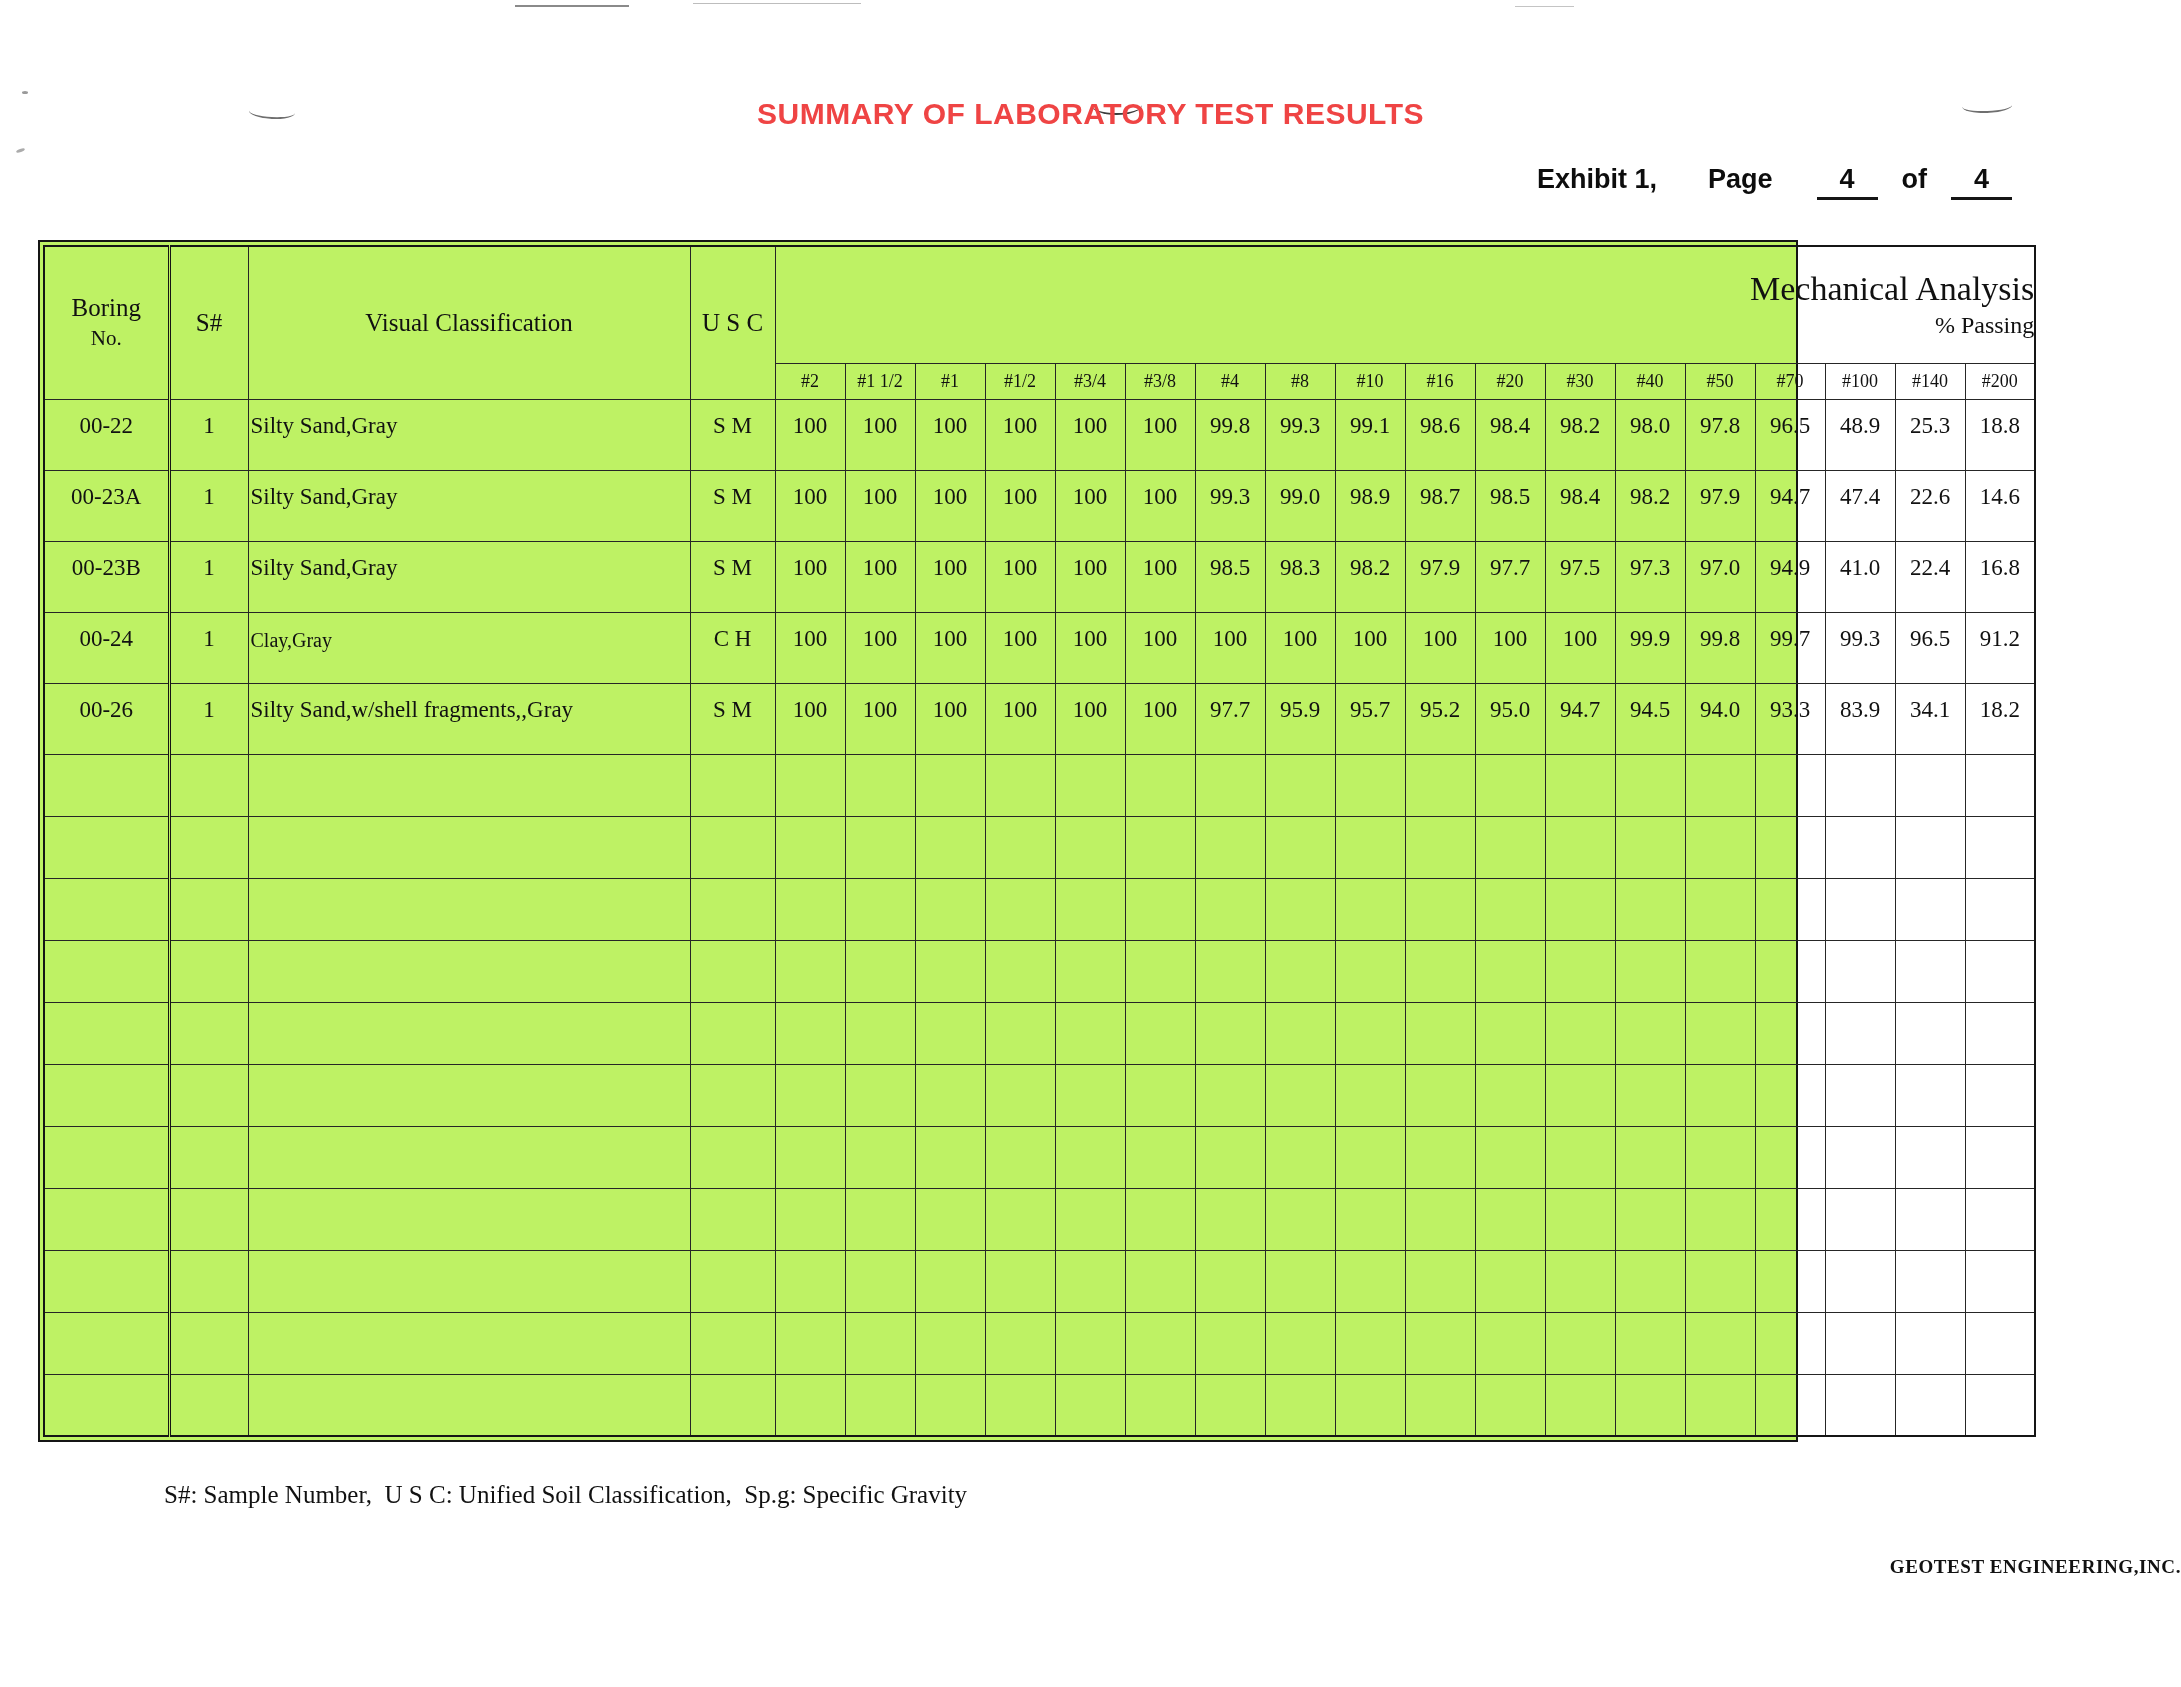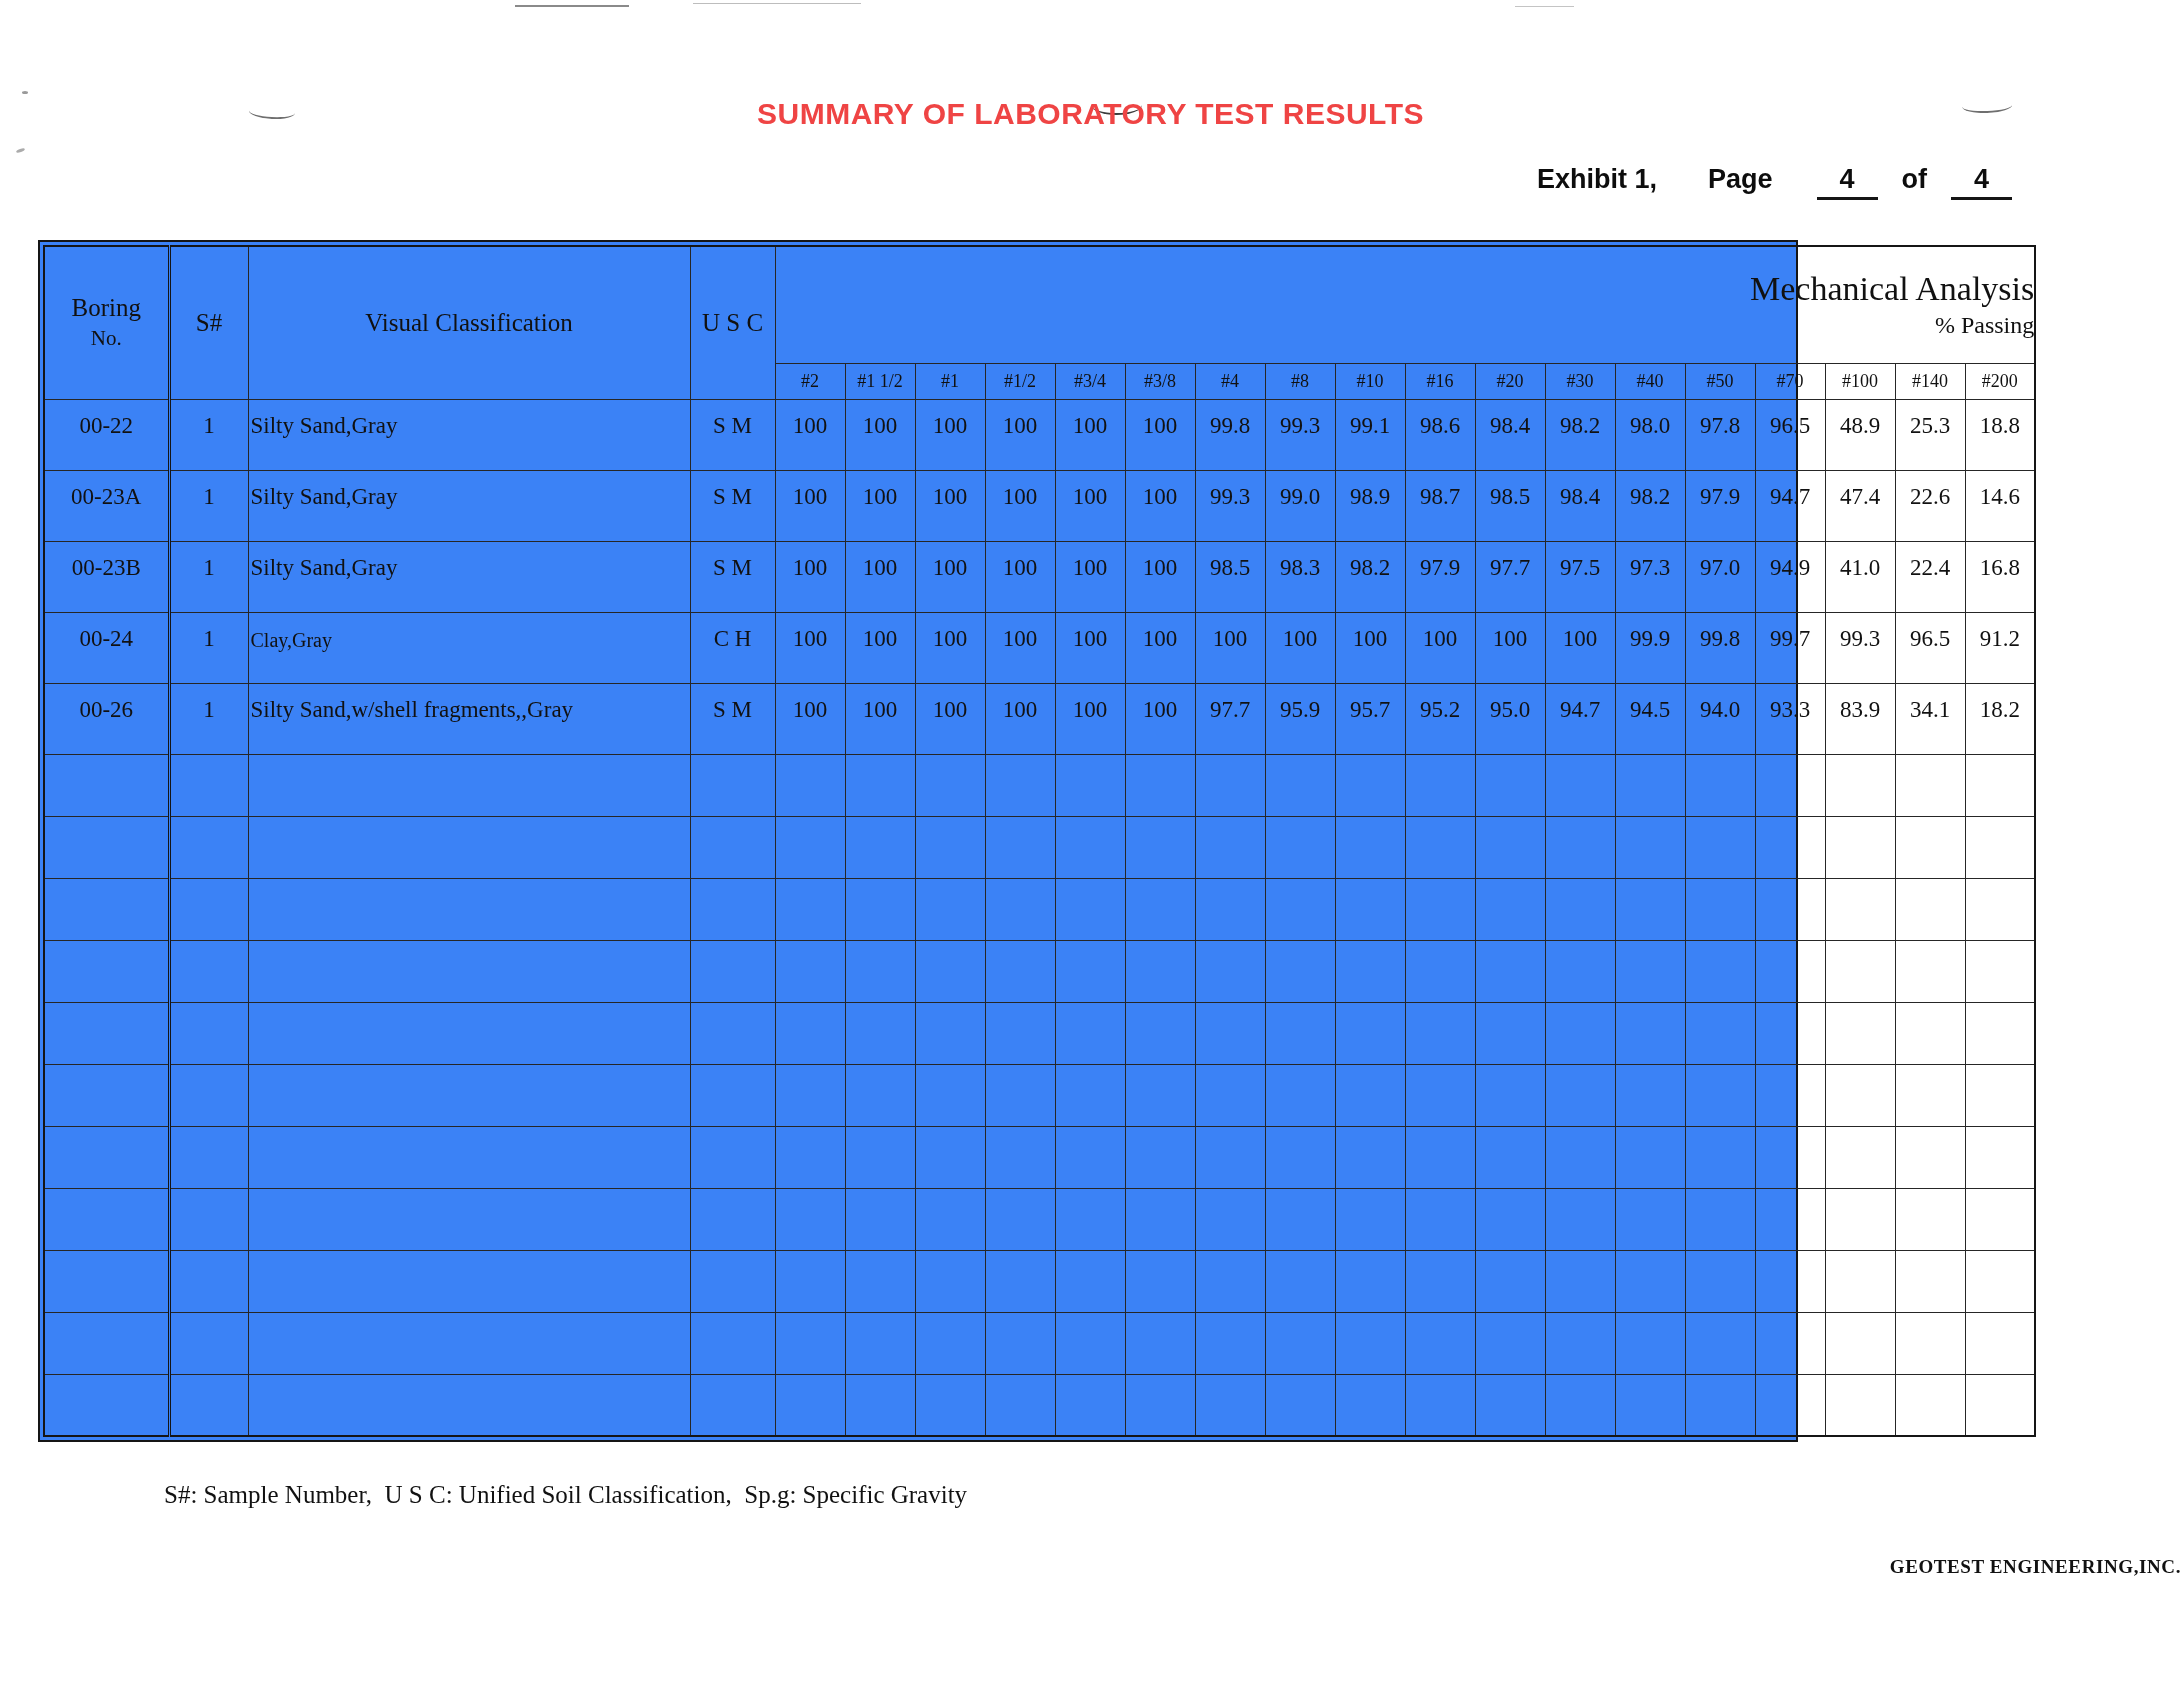--- a/index.html
+++ b/index.html
@@ -54,21 +54,21 @@
   .lbl-of { margin-left: 24px; }
   .pgnum.second { margin-left: 24px; }
 
   
   .table-wrap {
     position: absolute;
     left: 38px; top: 240px;
     width: 1760px;
     border: 2px solid #151515;
     padding: 3px;
-    background: #3b82f6;
+    background: #bef264;
   }
   table.tbl {
     border-collapse: collapse;
     table-layout: fixed;
     width: 100%;
     border: 2px solid #151515;
   }
   .tbl th, .tbl td {
     border: 1px solid #262626;
     overflow: hidden;

